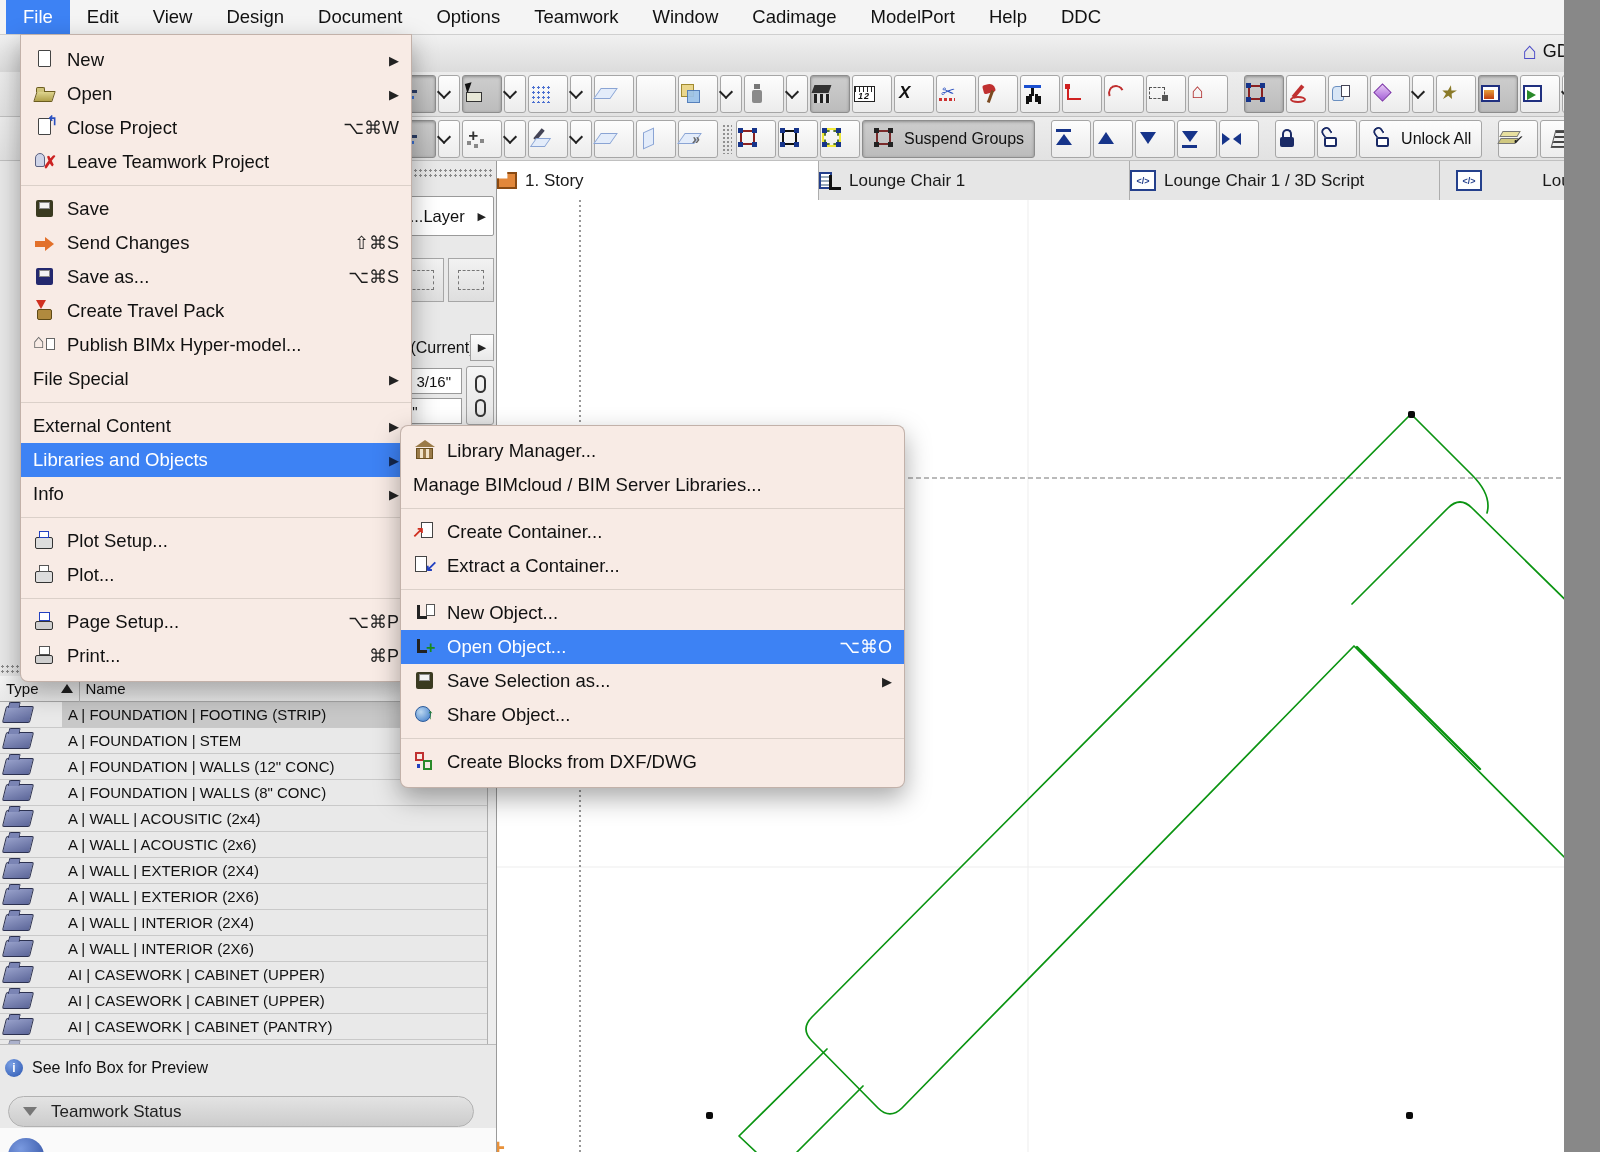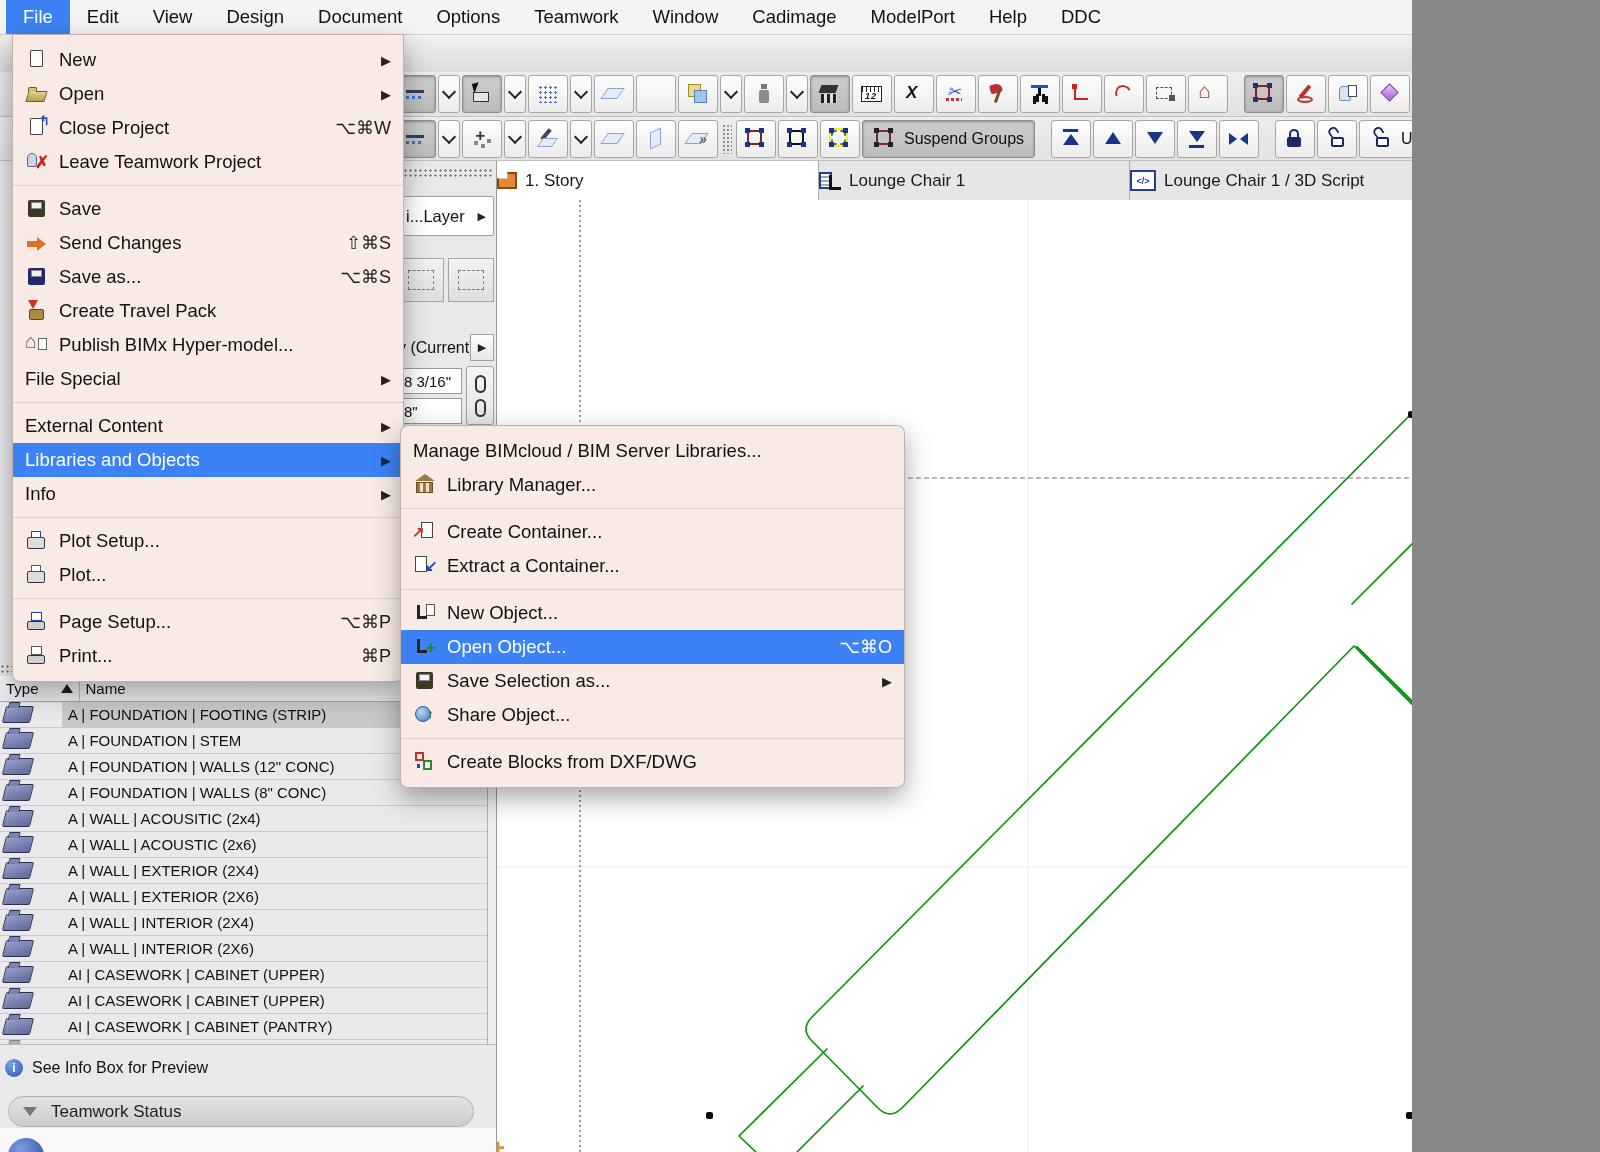--- a/index.html
+++ b/index.html
@@ -1,33 +1,33 @@
 <!DOCTYPE html>
 <html><head>
 <meta charset="utf-8">
 <style>
   html,body{margin:0;padding:0;background:#888}
-  #app{position:relative;width:1412px;height:1152px;overflow:hidden;background:#d946ef;
+  #app{position:relative;width:1564px;height:1152px;overflow:hidden;background:#d946ef;
        font-family:"Liberation Sans",sans-serif;-webkit-font-smoothing:antialiased}
   
   #menubar{position:absolute;left:0;top:0;width:1600px;height:34px;background:#f4f4f4;
            border-bottom:1px solid #cfcfcf;display:flex;align-items:stretch;padding-left:6px;z-index:40}
   .mbi{display:flex;align-items:center;padding:0 17px;font-size:18.5px;color:#111;white-space:nowrap}
   .mbi.sel{background:#3d82f4;color:#fff}
   
   #titlestrip{position:absolute;left:0;top:34px;width:1600px;height:38px;
               background:linear-gradient(#f1f1f1,#dcdcdc);border-bottom:1px solid #bdbdbd;overflow:hidden;z-index:5}
   .gdl{position:absolute;right:-8px;top:5px;display:flex;align-items:center;gap:6px;font-size:18px;color:#111}
   .house-ic{color:#4d4dc8;font-size:24px;line-height:24px;font-weight:bold}
   
   .tbar{position:absolute;left:0;width:1600px;background:linear-gradient(#ededed,#e2e2e2);
         border-bottom:1px solid #c0c0c0;display:flex;align-items:center;padding-left:396px;gap:2px;
         overflow:hidden;box-sizing:border-box;z-index:5}
   #tb1{top:72px;height:45px} #tb2{top:117px;height:44px}
-  .tile{height:38px;min-width:40px;display:flex;align-items:center;justify-content:center;
+  .tile{height:38px;min-width:40px;display:flex;align-items:center;justify-content:space-between;
         background:linear-gradient(#fdfdfd,#ececec);border:1px solid #a6a6a6;border-radius:3px;box-sizing:border-box;flex:0 0 auto}
   .tile.caret{min-width:22px}
   .tile.pressed{background:linear-gradient(#cdcdcd,#bcbcbc);border-color:#8d8d8d;box-shadow:inset 0 1px 3px rgba(0,0,0,.3)}
   .tbtn{padding:0 10px;gap:7px}
   .tlb{font-size:16px;color:#111;white-space:nowrap}
   .tsep{width:12px;flex:0 0 auto} 
   .tdots{width:10px;height:30px;flex:0 0 auto;margin:0 2px;
          background:radial-gradient(#909090 1px,transparent 1.2px);background-size:4px 4px}
   .chev{width:8px;height:8px;border-right:2px solid #222;border-bottom:2px solid #222;transform:rotate(45deg);margin-top:-4px}
   .ic{position:relative;width:24px;height:24px;display:block;flex:0 0 24px}
@@ -164,21 +164,21 @@
   .disc-tri{width:0;height:0;border-left:7px solid transparent;border-right:7px solid transparent;border-top:9px solid #777}
   .panelbottom{left:0;top:967px;width:496px;height:24px;background:#fafafa}
   .avatar{left:8px;top:977px;width:36px;height:36px;border-radius:50%;background:radial-gradient(circle at 35% 30%,#7a9ae0,#2a4a9c)}
   
   #canvas{position:absolute;left:497px;top:200px;width:1103px;height:952px;background:#fff;z-index:1;overflow:hidden}
   .hotspot{position:absolute;width:7px;height:7px;background:#0a0a0a;border-radius:2px}
   .plusmark{position:absolute;left:-6px;top:934px;color:#e8913a;font-size:24px;font-weight:bold}
   
   .menu{position:absolute;background:#f8ebe5;border:1px solid rgba(150,130,120,.55);
         box-shadow:0 10px 26px rgba(0,0,0,.34);padding:8px 0;box-sizing:border-box}
-  #filemenu{left:12px;top:34px;width:392px;border-radius:0 0 8px 8px;z-index:50}
+  #filemenu{left:20px;top:34px;width:392px;border-radius:0 0 8px 8px;z-index:50}
   #submenu{left:400px;top:425px;width:505px;border-radius:8px;z-index:60}
   .mi{display:flex;align-items:center;height:34px;padding:0 12px 0 12px;font-size:18.5px;color:#111;white-space:nowrap}
   .mi.sel{background:#3d82f4;color:#fff}
   .mic{width:26px;height:22px;position:relative;flex:0 0 26px;margin-right:8px}
   .mic::before,.mic::after{content:"";position:absolute;box-sizing:border-box}
   .mlb{overflow:hidden;text-overflow:clip}
   .msc{margin-left:auto;color:#1c1c1c;font-size:18px;padding-left:20px}
   .mi.sel .msc{color:#fff}
   .mar{margin-left:auto;font-size:13px;color:#222;padding-left:20px}
   .mi.sel .mar{color:#14274e}
@@ -638,25 +638,25 @@
         <span class="msc">⌥⌘P</span>
       </div>
       <div class="mi">
         <span class="mic print-icon"></span>
         <span class="mlb">Print...</span>
         <span class="msc">⌘P</span>
       </div>
     </div>
   <div id="submenu" class="menu">
       <div class="mi">
-        <span class="mlb">Manage BIMcloud / BIM Server Libraries...</span>
-      </div>
-      <div class="mi">
         <span class="mic library-manager-icon"></span>
         <span class="mlb">Library Manager...</span>
+      </div>
+      <div class="mi">
+        <span class="mlb">Manage BIMcloud / BIM Server Libraries...</span>
       </div>
       <div class="msep"></div>
       <div class="mi">
         <span class="mic create-container-icon"></span>
         <span class="mlb">Create Container...</span>
       </div>
       <div class="mi">
         <span class="mic extract-container-icon"></span>
         <span class="mlb">Extract a Container...</span>
       </div>

